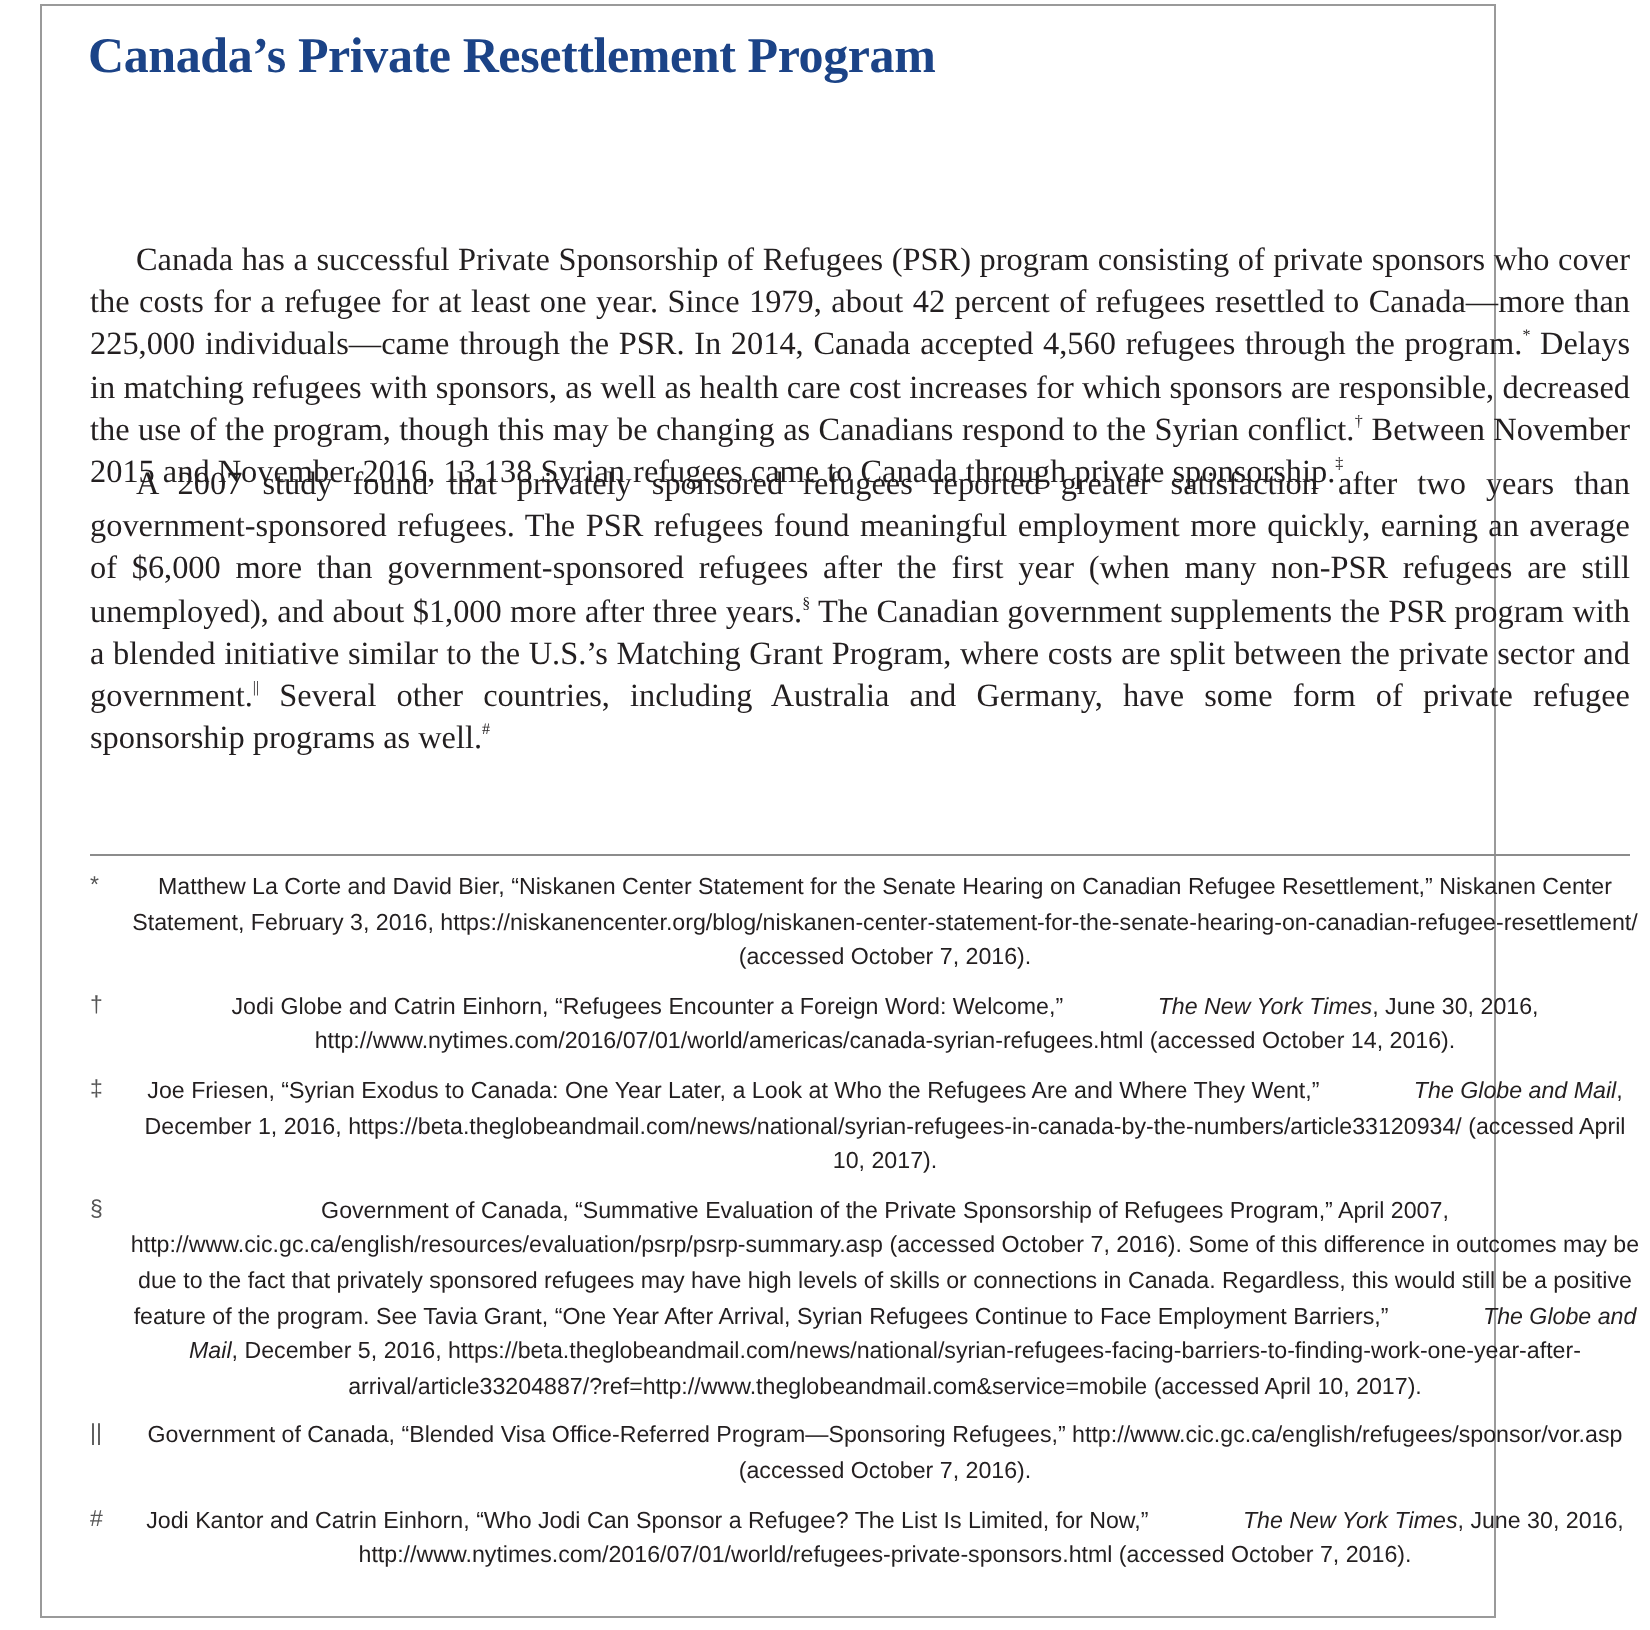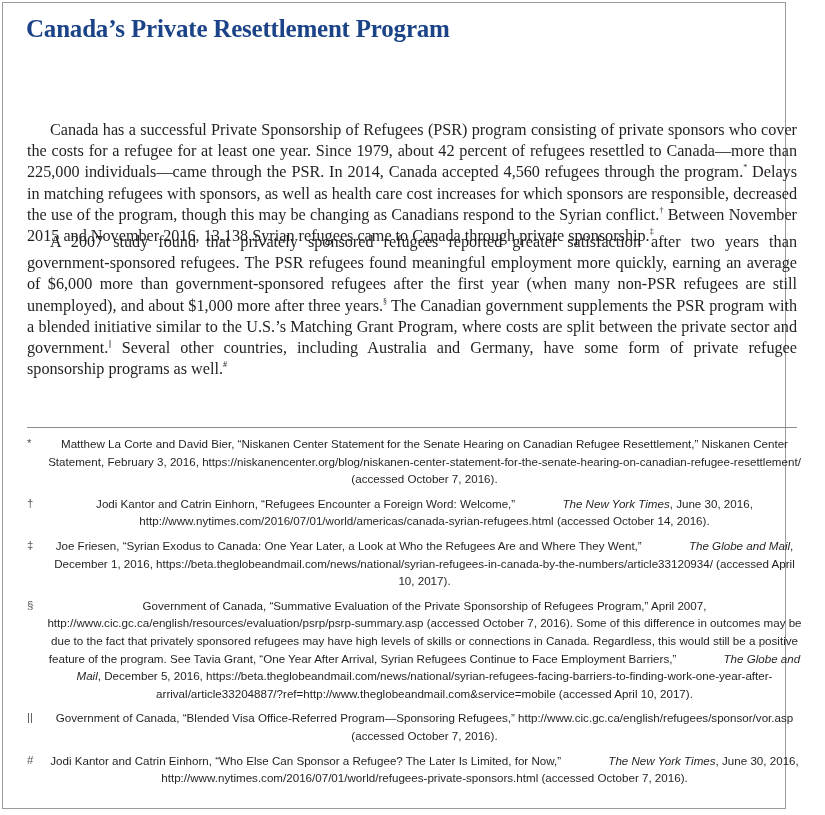--- a/index.html
+++ b/index.html
@@ -1,19 +1,19 @@
 <!DOCTYPE html>
 <html><head>
   <meta charset="utf-8">
   <style>
     html, body { margin: 0; padding: 0; background: #ffffff; }
     body { width: 825px; height: 815px; overflow: hidden; }
     .box {
-      position: absolute; left: 2px; top: 2px;
-      width: 784px; height: 807px;
+      position: absolute; left: 20px; top: 2px;
+      width: 728px; height: 807px;
       border: 1.5px solid #9a9a9a;
       box-sizing: border-box;
       background: #fff;
     }
     .title {
       position: absolute; left: 23px; top: 12px;
       margin: 0;
       font-family: "Liberation Serif", "DejaVu Serif", serif;
       font-weight: bold;
       font-size: 25px;
@@ -69,32 +69,32 @@
 
   <div class="rule"></div>
 
   <div class="notes">
       <div class="note">
         <span class="mark">*</span>
         <span class="text"><span>Matthew La Corte and David Bier, “Niskanen Center Statement for the Senate Hearing on Canadian Refugee Resettlement,” Niskanen Center Statement, February 3, 2016, https://niskanencenter.org/blog/niskanen-center-statement-for-the-senate-hearing-on-canadian-refugee-resettlement/ (accessed October 7, 2016).</span></span>
       </div>
       <div class="note">
         <span class="mark">†</span>
-        <span class="text"><span>Jodi Kantor and Catrin Einhorn, “Refugees Encounter a Foreign Word: Welcome,” </span><i>The New York Times</i><span>, June 30, 2016, http://www.nytimes.com/2016/07/01/world/americas/canada-syrian-refugees.html (accessed October 14, 2016).</span></span>
+        <span class="text"><span>Jodi Globe and Catrin Einhorn, “Refugees Encounter a Foreign Word: Welcome,” </span><i>The New York Times</i><span>, June 30, 2016, http://www.nytimes.com/2016/07/01/world/americas/canada-syrian-refugees.html (accessed October 14, 2016).</span></span>
       </div>
       <div class="note">
         <span class="mark">‡</span>
         <span class="text"><span>Joe Friesen, “Syrian Exodus to Canada: One Year Later, a Look at Who the Refugees Are and Where They Went,” </span><i>The Globe and Mail</i><span>, December 1, 2016, https://beta.theglobeandmail.com/news/national/syrian-refugees-in-canada-by-the-numbers/article33120934/ (accessed April 10, 2017).</span></span>
       </div>
       <div class="note">
         <span class="mark">§</span>
         <span class="text"><span>Government of Canada, “Summative Evaluation of the Private Sponsorship of Refugees Program,” April 2007, http://www.cic.gc.ca/english/resources/evaluation/psrp/psrp-summary.asp (accessed October 7, 2016). Some of this difference in outcomes may be due to the fact that privately sponsored refugees may have high levels of skills or connections in Canada. Regardless, this would still be a positive feature of the program. See Tavia Grant, “One Year After Arrival, Syrian Refugees Continue to Face Employment Barriers,” </span><i>The Globe and Mail</i><span>, December 5, 2016, https://beta.theglobeandmail.com/news/national/syrian-refugees-facing-barriers-to-finding-work-one-year-after-arrival/article33204887/?ref=http://www.theglobeandmail.com&amp;service=mobile (accessed April 10, 2017).</span></span>
       </div>
       <div class="note">
         <span class="mark">||</span>
         <span class="text"><span>Government of Canada, “Blended Visa Office-Referred Program—Sponsoring Refugees,” http://www.cic.gc.ca/english/refugees/sponsor/vor.asp (accessed October 7, 2016).</span></span>
       </div>
       <div class="note">
         <span class="mark">#</span>
-        <span class="text"><span>Jodi Kantor and Catrin Einhorn, “Who Else Can Sponsor a Refugee? The Later Is Limited, for Now,” </span><i>The New York Times</i><span>, June 30, 2016, http://www.nytimes.com/2016/07/01/world/refugees-private-sponsors.html (accessed October 7, 2016).</span></span>
+        <span class="text"><span>Jodi Kantor and Catrin Einhorn, “Who Jodi Can Sponsor a Refugee? The List Is Limited, for Now,” </span><i>The New York Times</i><span>, June 30, 2016, http://www.nytimes.com/2016/07/01/world/refugees-private-sponsors.html (accessed October 7, 2016).</span></span>
       </div>
     </div>
 </div>
 
 </body></html>

